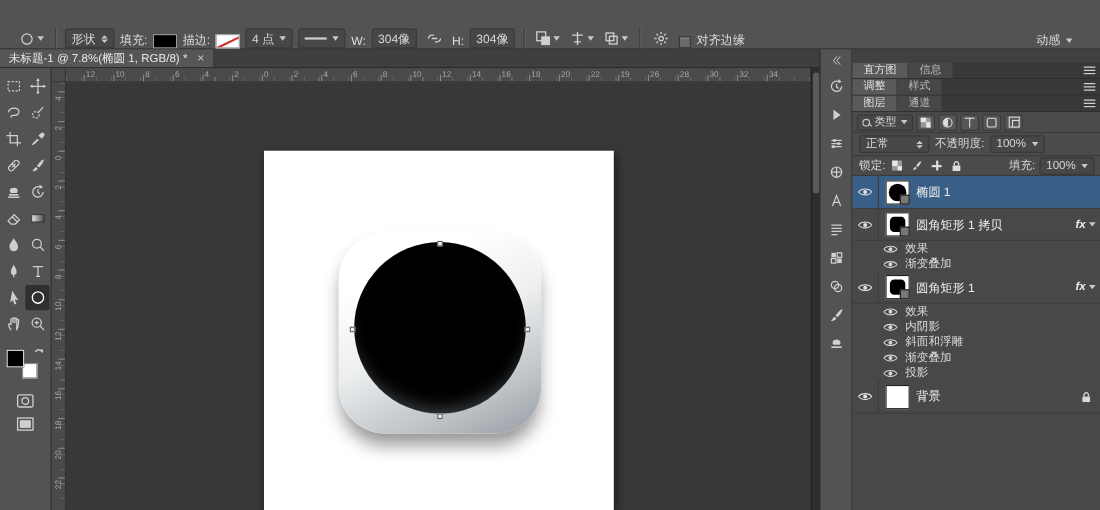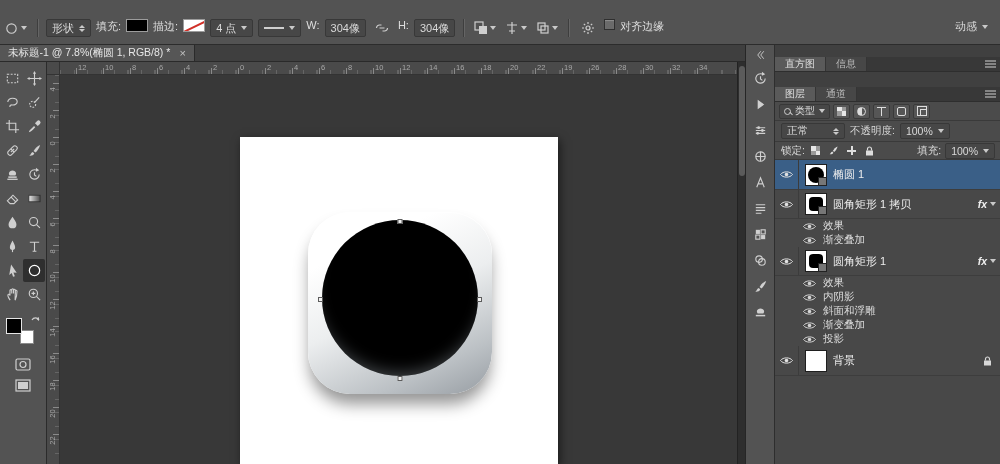--- a/index.html
+++ b/index.html
@@ -13,21 +13,21 @@
 .ps-logo{width:18px;height:15px;margin:0 7px 0 3px;background:#27588c;color:#cfe3f7;font-size:10px;font-weight:bold;display:flex;align-items:center;justify-content:center;border:1px solid #7aa5cc;border-radius:2px}
 .menu-item{padding:0 8px;height:19px;line-height:18px;font-size:11px;color:#e3e3e3;white-space:nowrap}
 .menu-item.active{background:#6f6f6f;outline:1px solid #8f8f8f;outline-offset:-1px}
 .win-controls{margin-left:auto;display:flex;align-items:center;gap:12px;padding-right:10px}
 .wc{width:11px;height:9px;position:relative}
 .wc-min::after{content:"";position:absolute;left:1px;bottom:1px;width:8px;height:2px;background:#d9d9d9}
 .wc-res::after{content:"";position:absolute;left:1px;top:1px;width:8px;height:7px;border:1px solid #d9d9d9}
 .wc-close::before,.wc-close::after{content:"";position:absolute;left:-1px;top:4px;width:12px;height:1.5px;background:#d9d9d9}
 .wc-close::before{transform:rotate(45deg)}.wc-close::after{transform:rotate(-45deg)}
 
-.obar{position:absolute;left:0;top:19px;width:1000px;height:26px;background:#535353;border-bottom:1px solid #2c2c2c;display:flex;align-items:flex-start;padding:0 2px;gap:5px}
+.obar{position:absolute;left:0;top:19px;width:1000px;height:26px;background:#535353;border-bottom:1px solid #2c2c2c;display:flex;align-items:flex-end;padding:0 15px;gap:5px}
 .ob-sep{width:1px;height:18px;background:#3e3e3e;box-shadow:1px 0 0 #656565;margin:0 3px}
 .ob-label{font-size:11px;color:#dedede;white-space:nowrap}
 .ob-select,.ob-box{height:18px;background:#474747;border:1px solid #383838;border-radius:2px;display:flex;align-items:center;gap:5px;padding:0 5px;white-space:nowrap}
 .caret{width:0;height:0;border-left:3px solid transparent;border-right:3px solid transparent;border-top:4px solid #c9c9c9}
 .ud{display:flex;flex-direction:column;gap:1px}
 .ud i{width:0;height:0;border-left:3px solid transparent;border-right:3px solid transparent}
 .ud .u{border-bottom:3px solid #c9c9c9}.ud .d{border-top:3px solid #c9c9c9}
 .swatch{width:22px;height:13px;border:1px solid #9c9c9c}
 .swatch.black{background:#000}
 .swatch.none{background:#fff;position:relative;overflow:hidden}
@@ -531,20 +531,29 @@
     <div class="panels">
       <div class="pgroup" style="top:12px">
         <div class="ptab">直方图</div>
         <div class="ptab inactive">信息</div>
         <div class="pmenu">
             <svg width="11" height="8" viewBox="0 0 11 8">
               <path class="stroke" d="M0 1 H11 M0 4 H11 M0 7 H11" stroke-width="1"></path>
             </svg>
           </div>
       </div>
+      <div class="pgroup" style="top:27px">
+        <div class="ptab">调整</div>
+        <div class="ptab inactive">样式</div>
+        <div class="pmenu">
+            <svg width="11" height="8" viewBox="0 0 11 8">
+              <path class="stroke" d="M0 1 H11 M0 4 H11 M0 7 H11" stroke-width="1"></path>
+            </svg>
+          </div>
+      </div>
       <div class="pgroup" style="top:42px">
         <div class="ptab">图层</div>
         <div class="ptab inactive">通道</div>
         <div class="pmenu">
             <svg width="11" height="8" viewBox="0 0 11 8">
               <path class="stroke" d="M0 1 H11 M0 4 H11 M0 7 H11" stroke-width="1"></path>
             </svg>
           </div>
       </div>
 

